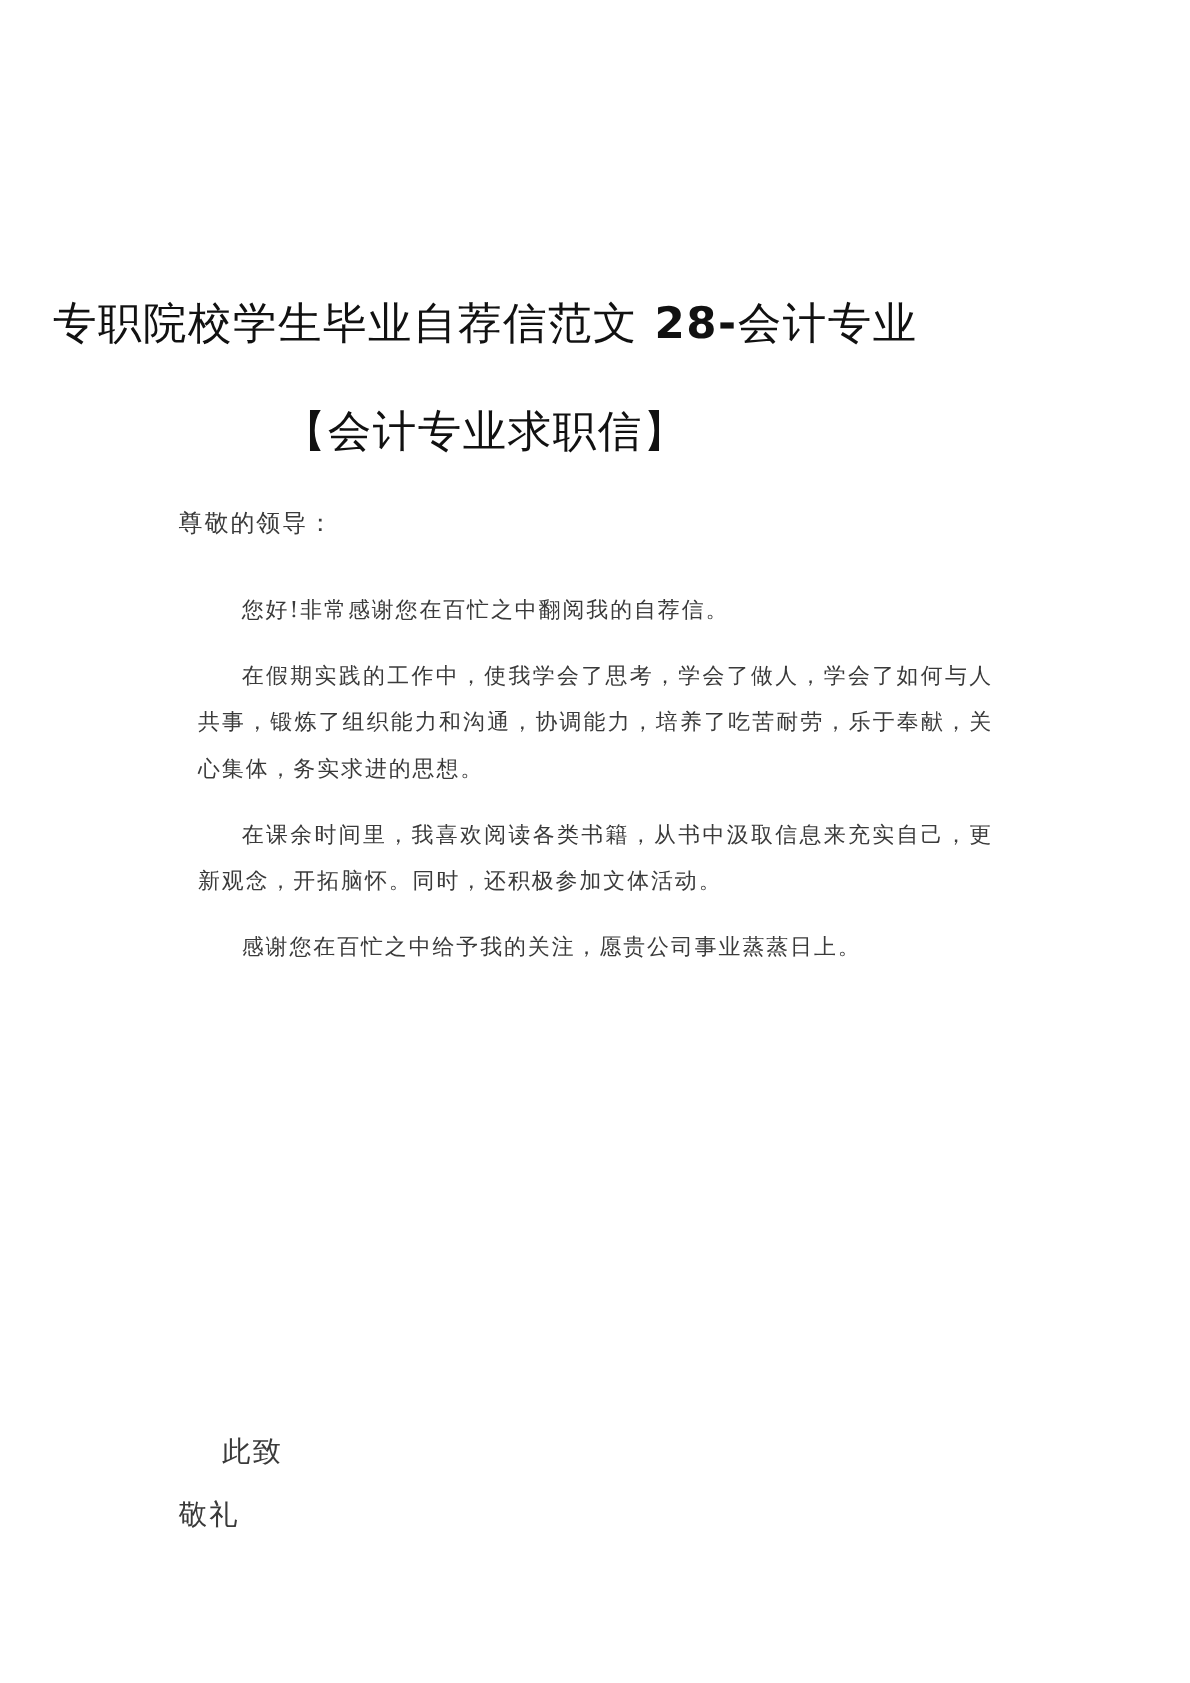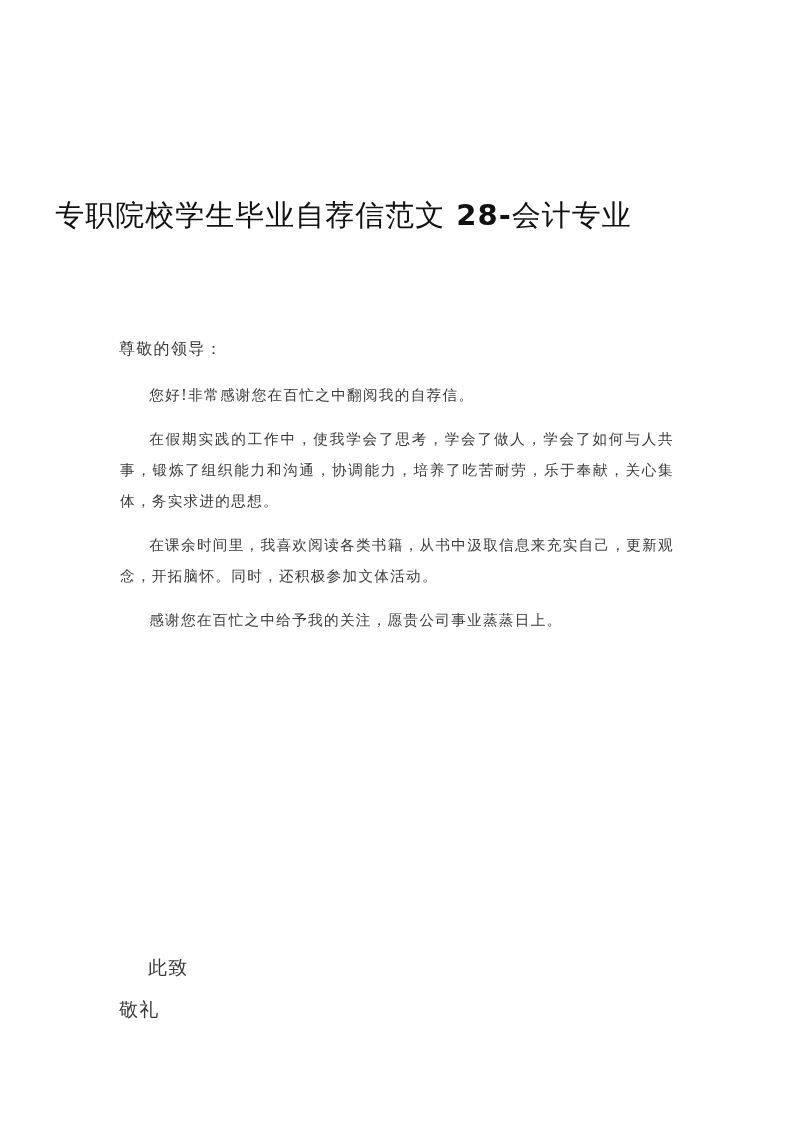--- a/index.html
+++ b/index.html
@@ -25,52 +25,52 @@
     .title {
       position: absolute;
       left: 0;
       width: 647px;
       text-align: center;
       font-family: "DejaVu Sans", "Liberation Sans", sans-serif;
       font-size: 29px;
       color: #111111;
       letter-spacing: 1px;
       white-space: nowrap;
-      margin-left: 20px;
     }
     .title-line1 { top: 196px; }
     .title-line2 { top: 268px; }
     .title .num { font-weight: bold; }
     .body-text {
       position: absolute;
       left: 119px;
       width: 556px;
       font-size: 14.6px;
       line-height: 31px;
       color: #3a3a3a;
       text-align: justify;
       letter-spacing: 1.3px;
     }
     .p {
-      margin: 1px;
+      margin: 13px;
       padding: 0;
       text-indent: 2em;
     }
     .p-gap { margin-top: 13px; }
     .greeting { position: absolute; left: 119px; top: 339px; font-size: 16px; color: #3a3a3a; letter-spacing: 1.3px; }
     .closing-1 { position: absolute; left: 148px; top: 955px; font-size: 19px; color: #3a3a3a; letter-spacing: 1.3px; }
     .closing-2 { position: absolute; left: 119px; top: 997px; font-size: 19px; color: #3a3a3a; letter-spacing: 1.3px; }
   </style>
 </head>
 <body>
 
 <div class="page">
 
   <div class="title title-line1"><span>专职院校学生毕业自荐信范文</span><span class="num"> 28-</span><span>会计专业</span></div>
 
+  <div class="title title-line2">【会计专业求职信】</div>
 
   <div class="greeting">尊敬的领导：</div>
 
   <div class="body-text" style="top:378px;">
     <p class="p">您好!非常感谢您在百忙之中翻阅我的自荐信。</p>
     <p class="p p-gap">在假期实践的工作中，使我学会了思考，学会了做人，学会了如何与人共事，锻炼了组织能力和沟通，协调能力，培养了吃苦耐劳，乐于奉献，关心集体，务实求进的思想。</p>
     <p class="p p-gap">在课余时间里，我喜欢阅读各类书籍，从书中汲取信息来充实自己，更新观念，开拓脑怀。同时，还积极参加文体活动。</p>
     <p class="p p-gap">感谢您在百忙之中给予我的关注，愿贵公司事业蒸蒸日上。</p>
   </div>
 

